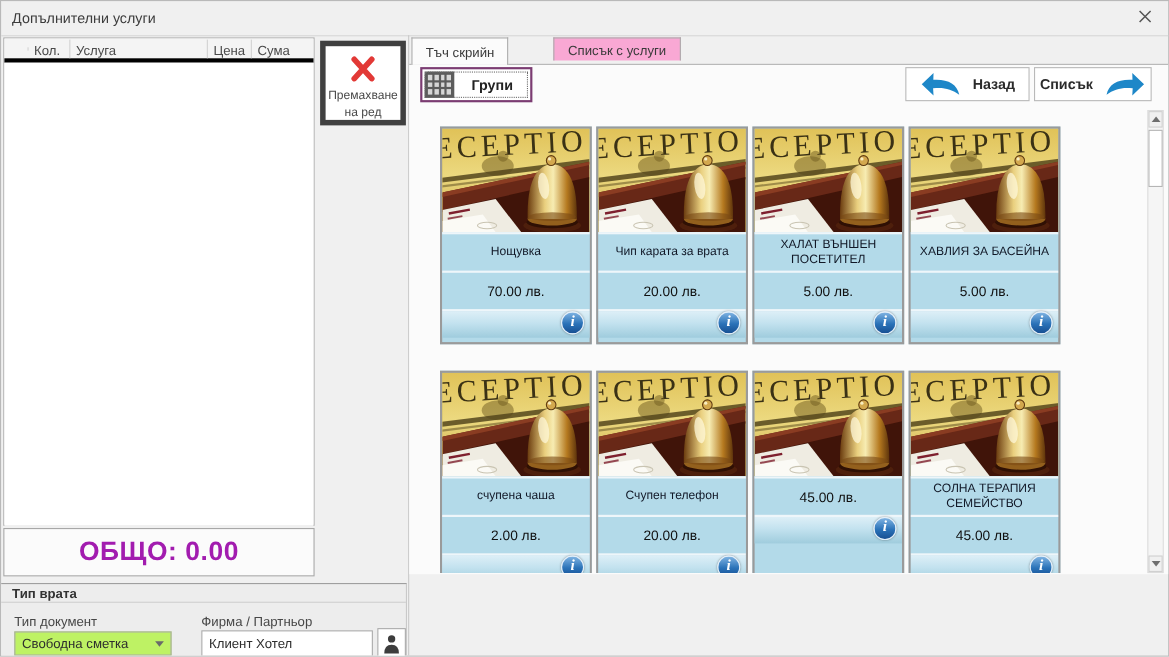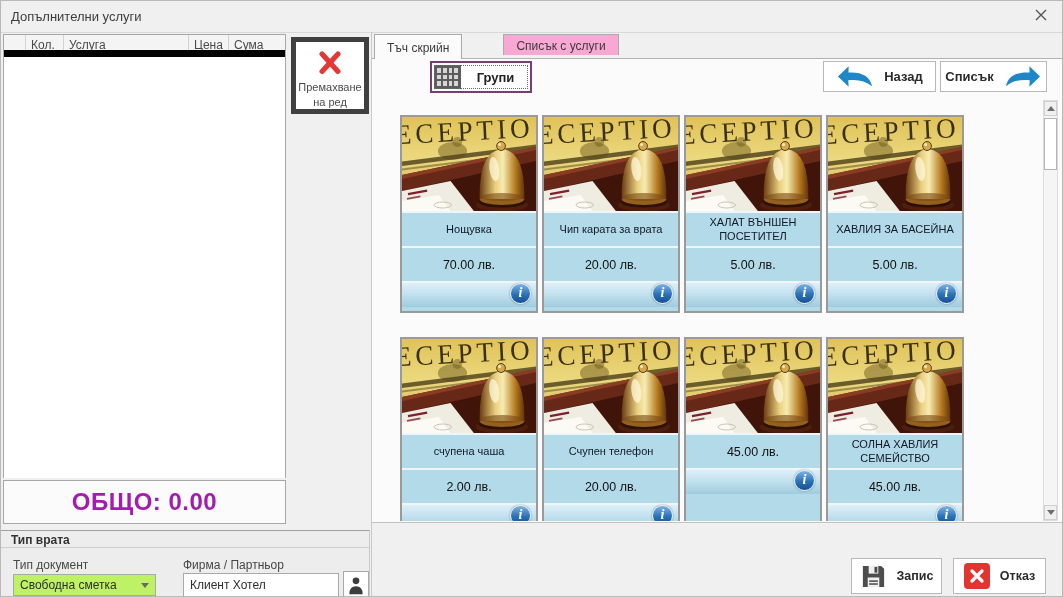--- a/index.html
+++ b/index.html
@@ -7,41 +7,41 @@
   body { font-family:"Liberation Sans", sans-serif; color:#333; }
   #win { position:relative; width:1063px; height:597px; background:#f0f0f0; border:1px solid #b9b9b9; overflow:hidden; }
 
   
   .title { position:absolute; left:10px; top:8px; font-size:13px; color:#3c3c3c; }
   .close-btn { position:absolute; right:8px; top:2px; width:26px; height:24px; display:flex; align-items:center; justify-content:center; cursor:pointer; }
   .hline-top { position:absolute; left:0; top:31px; width:1063px; height:1px; background:#d8d8d8; }
 
   
   .order-table { position:absolute; left:2px; top:33px; width:283px; height:444px; background:#fff; border:1px solid #a7a7a7; }
-  .ot-header { display:flex; height:22px; background:#f4f4f4; border-bottom:7px solid #000000; font-size:12px; color:#4a4a4a; }
+  .ot-header { display:flex; height:22px; background:#f4f4f4; border-bottom:4px solid #000000; font-size:12px; color:#4a4a4a;align-items:center; }
   .ot-header .c { padding:3px 4px 0 5px; border-right:1px solid #d2d2d2; overflow:hidden; white-space:nowrap; }
   .c0{width:22px;} .c1{width:38px;} .c2{width:125px;} .c3{width:40px;} .c4{width:54px; border-right:none!important;}
   .ot-body { height:421px; background:#fff; }
 
   .total-box { position:absolute; left:2px; top:479px; width:283px; height:44px; background:#fbfbfb; border:1px solid #a7a7a7; display:flex; align-items:center; justify-content:center; }
   .total-box span { font-size:24px; font-weight:bold; color:#a21caf; letter-spacing:0.5px; }
 
   .remove-btn { position:absolute; left:290px; top:36px; width:78px; height:77px; background:#fff; border:5px solid #404040; display:flex; flex-direction:column; align-items:center; justify-content:flex-start; padding-top:8px; cursor:pointer; }
   .remove-btn .lbl { font-size:11px; color:#4a4a4a; text-align:center; line-height:1.3; margin-top:5px; width:72px; }
 
   .vdiv { position:absolute; left:370px; top:31px; width:1px; height:566px; background:#c9c9c9; }
 
   
   .tabpage { position:absolute; left:371px; top:57px; width:692px; height:464px; background:#fbfbfb; border-top:1px solid #b2b2b2; }
   .tabs { position:absolute; left:373px; top:33px; height:25px; display:flex; z-index:3;gap:41px; }
   .tab { font-size:12px; color:#3a3a3a; padding:4px 12px 4px 12px; border:1px solid #ababab; border-bottom:none; background:#f9a8d4; height:21px; cursor:pointer; white-space:nowrap; }
   .tab.active { background:#fbfbfb; height:25px; padding-top:6px; position:relative; z-index:4; }
 
   
-  .groups-btn { position:absolute; left:381px; top:60px; width:102px; height:32px; background:#fff; border:2px solid #7B3C72; outline:1px dotted #6b6b6b; outline-offset:-5px; display:flex; align-items:center; cursor:pointer;margin-left:48px; }
+  .groups-btn { position:absolute; left:381px; top:60px; width:102px; height:32px; background:#fff; border:2px solid #7B3C72; outline:1px dotted #6b6b6b; outline-offset:-5px; display:flex; align-items:center; cursor:pointer; }
   .grid-ic { width:27px; height:24px; background:#5c5c5c; margin-left:2px; display:grid; grid-template-columns:repeat(4,1fr); grid-template-rows:repeat(3,1fr); gap:2px; padding:3px; }
   .grid-ic span { background:#d6d6d6; }
   .groups-btn .lbl { flex:1; text-align:center; font-weight:bold; font-size:13px; color:#222; }
 
   .nav-btn { position:absolute; top:60px; height:31px; background:#fff; border:1px solid #b9b9b9; display:flex; align-items:center; justify-content:center; gap:10px; cursor:pointer; }
   .nav-btn .lbl { font-weight:bold; font-size:13px; color:#2b2b2b; }
   #back-btn { left:822px; width:113px; }
   #fwd-btn  { left:939px; width:107px; }
 
   
@@ -302,61 +302,41 @@
           </div>
         </div>
     </div>
 
     <div class="tile" style="left:429px; top:224px;">
       <div class="tile-img">
           <svg width="134" height="94" viewBox="0 0 138 94" preserveAspectRatio="none">
             <use href="#bellphoto"></use>
           </svg>
         </div>
-      <div class="tile-name">СОЛНА ХАВЛИЯ СЕМЕЙСТВО</div>
+      <div class="tile-name">СОЛНА ТЕРАПИЯ СЕМЕЙСТВО</div>
       <div class="tile-price">45.00 лв.</div>
       <div class="tile-foot">
           <div class="info-ic">
             <span>i</span>
           </div>
         </div>
     </div>
 
   </div>
 
   <div class="sbar">
     <div class="btn up">
         <span class="tri-up"></span>
       </div>
     <div class="thumb"></div>
     <div class="btn down">
         <span class="tri-down"></span>
       </div>
   </div>
 
-  <div class="rfooter">
-    <div class="act-btn" id="save-btn">
-      <svg width="27" height="27" viewBox="0 0 28 28">
-        <path d="M3 3 h19 l3 3 v19 h-22 z" fill="#4d4d4d"></path>
-        <rect x="9" y="3" width="10" height="8" fill="#f0f0f0"></rect>
-        <rect x="15" y="4" width="3" height="6" fill="#4d4d4d"></rect>
-        <rect x="8" y="15" width="12" height="10" fill="#f0f0f0"></rect>
-        <rect x="9.5" y="18" width="9" height="1.6" fill="#4d4d4d"></rect>
-        <rect x="9.5" y="21" width="9" height="1.6" fill="#4d4d4d"></rect>
-      </svg>
-      <span class="lbl">Запис</span>
-    </div>
-    <div class="act-btn" id="cancel-btn">
-      <svg width="26" height="26" viewBox="0 0 26 26">
-        <rect width="26" height="26" rx="4" fill="#E23530"></rect>
-        <path d="M8 8 L18 18 M18 8 L8 18" stroke="#fff" stroke-width="3.2" stroke-linecap="round"></path>
-      </svg>
-      <span class="lbl">Отказ</span>
-    </div>
-  </div>
 
   <div class="acct">
     <div class="acct-hdr">Тип врата</div>
     <span class="acct-lbl" id="doc-lbl">Тип документ</span>
     <span class="acct-lbl" id="partner-lbl">Фирма / Партньор</span>
     <div class="select">
       <span>Свободна сметка</span>
       <span class="caret"></span>
     </div>
     <input type="text" value="Клиент Хотел" style="">

